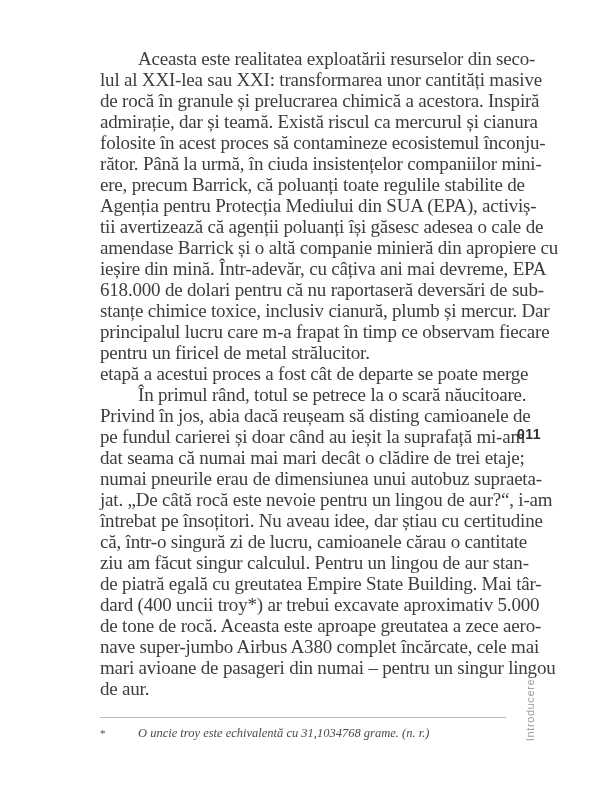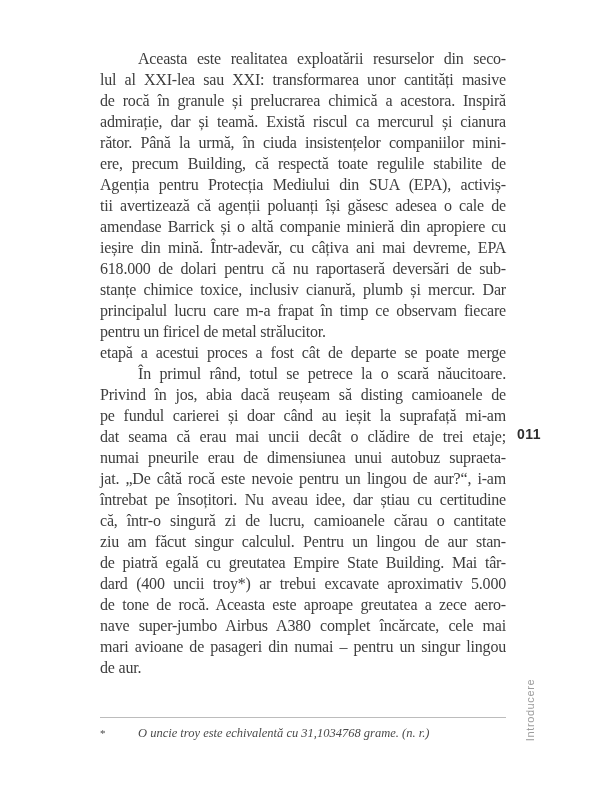--- a/index.html
+++ b/index.html
@@ -6,21 +6,21 @@
     --background:#ffffff; --text:#3d3d3d; --footnote_text:#4a4a4a;
     --page_number:#2f2f2f; --side_title:#9c9c9c; --rule:#bcbcbc;
   }
   html,body { margin:0; padding:0; background:#fff; }
   .page {
     position:relative; width:600px; height:800px; background:var(--background);
     font-family:"Liberation Serif","DejaVu Serif",serif; overflow:hidden;
   }
   .text-block {
     position:absolute; left:100px; top:48px; width:406px;
-    color:var(--text); font-size:16px; line-height:21px; letter-spacing:-0.2px;
+    color:var(--text); font-size:19px; line-height:21px; letter-spacing:-0.2px;
   }
   .line { text-align:justify; text-align-last:justify; white-space:nowrap; }
   .line.first { text-indent:38px; }
   .line.last { text-align-last:left; }
   .page-number {
     position:absolute; left:517px; top:394px;
     font-family:"Liberation Sans","DejaVu Sans",sans-serif;
     font-size:14px; font-weight:600; letter-spacing:0.5px; color:var(--page_number);margin-top:32px;
   }
   .side-title {
@@ -44,37 +44,38 @@
 <body>
 
 <div class="page">
 
   <main class="text-block" id="text-block">
       <div>
         <div class="line first">Aceasta este realitatea exploatării resurselor din seco-</div>
         <div class="line">lul al XXI-lea sau XXI: transformarea unor cantități masive</div>
         <div class="line">de rocă în granule și prelucrarea chimică a acestora. Inspiră</div>
         <div class="line">admirație, dar și teamă. Există riscul ca mercurul și cianura</div>
+        <div class="line">folosite în acest proces să contamineze ecosistemul înconju-</div>
         <div class="line">rător. Până la urmă, în ciuda insistențelor companiilor mini-</div>
-        <div class="line">ere, precum Building, că respectă toate regulile stabilite de</div>
+        <div class="line">ere, precum Barrick, că poluanți toate regulile stabilite de</div>
         <div class="line">Agenția pentru Protecția Mediului din SUA (EPA), activiș-</div>
         <div class="line">tii avertizează că agenții poluanți își găsesc adesea o cale de</div>
         <div class="line">amendase Barrick și o altă companie minieră din apropiere cu</div>
         <div class="line">ieșire din mină. Într-adevăr, cu câțiva ani mai devreme, EPA</div>
         <div class="line">618.000 de dolari pentru că nu raportaseră deversări de sub-</div>
         <div class="line">stanțe chimice toxice, inclusiv cianură, plumb și mercur. Dar</div>
         <div class="line">principalul lucru care m-a frapat în timp ce observam fiecare</div>
         <div class="line last">pentru un firicel de metal strălucitor.</div>
         <div class="line">etapă a acestui proces a fost cât de departe se poate merge</div>
       </div>
       <div>
         <div class="line first">În primul rând, totul se petrece la o scară năucitoare.</div>
         <div class="line">Privind în jos, abia dacă reușeam să disting camioanele de</div>
         <div class="line">pe fundul carierei și doar când au ieșit la suprafață mi-am</div>
-        <div class="line">dat seama că erau mai uncii decât o clădire de trei etaje;</div>
+        <div class="line">dat seama că numai mai mari decât o clădire de trei etaje;</div>
         <div class="line">numai pneurile erau de dimensiunea unui autobuz supraeta-</div>
         <div class="line">jat. „De câtă rocă este nevoie pentru un lingou de aur?“, i-am</div>
         <div class="line">întrebat pe însoțitori. Nu aveau idee, dar știau cu certitudine</div>
         <div class="line">că, într-o singură zi de lucru, camioanele cărau o cantitate</div>
         <div class="line">ziu am făcut singur calculul. Pentru un lingou de aur stan-</div>
         <div class="line">de piatră egală cu greutatea Empire State Building. Mai târ-</div>
         <div class="line">dard (400 uncii troy*) ar trebui excavate aproximativ 5.000</div>
         <div class="line">de tone de rocă. Aceasta este aproape greutatea a zece aero-</div>
         <div class="line">nave super-jumbo Airbus A380 complet încărcate, cele mai</div>
         <div class="line">mari avioane de pasageri din numai – pentru un singur lingou</div>

